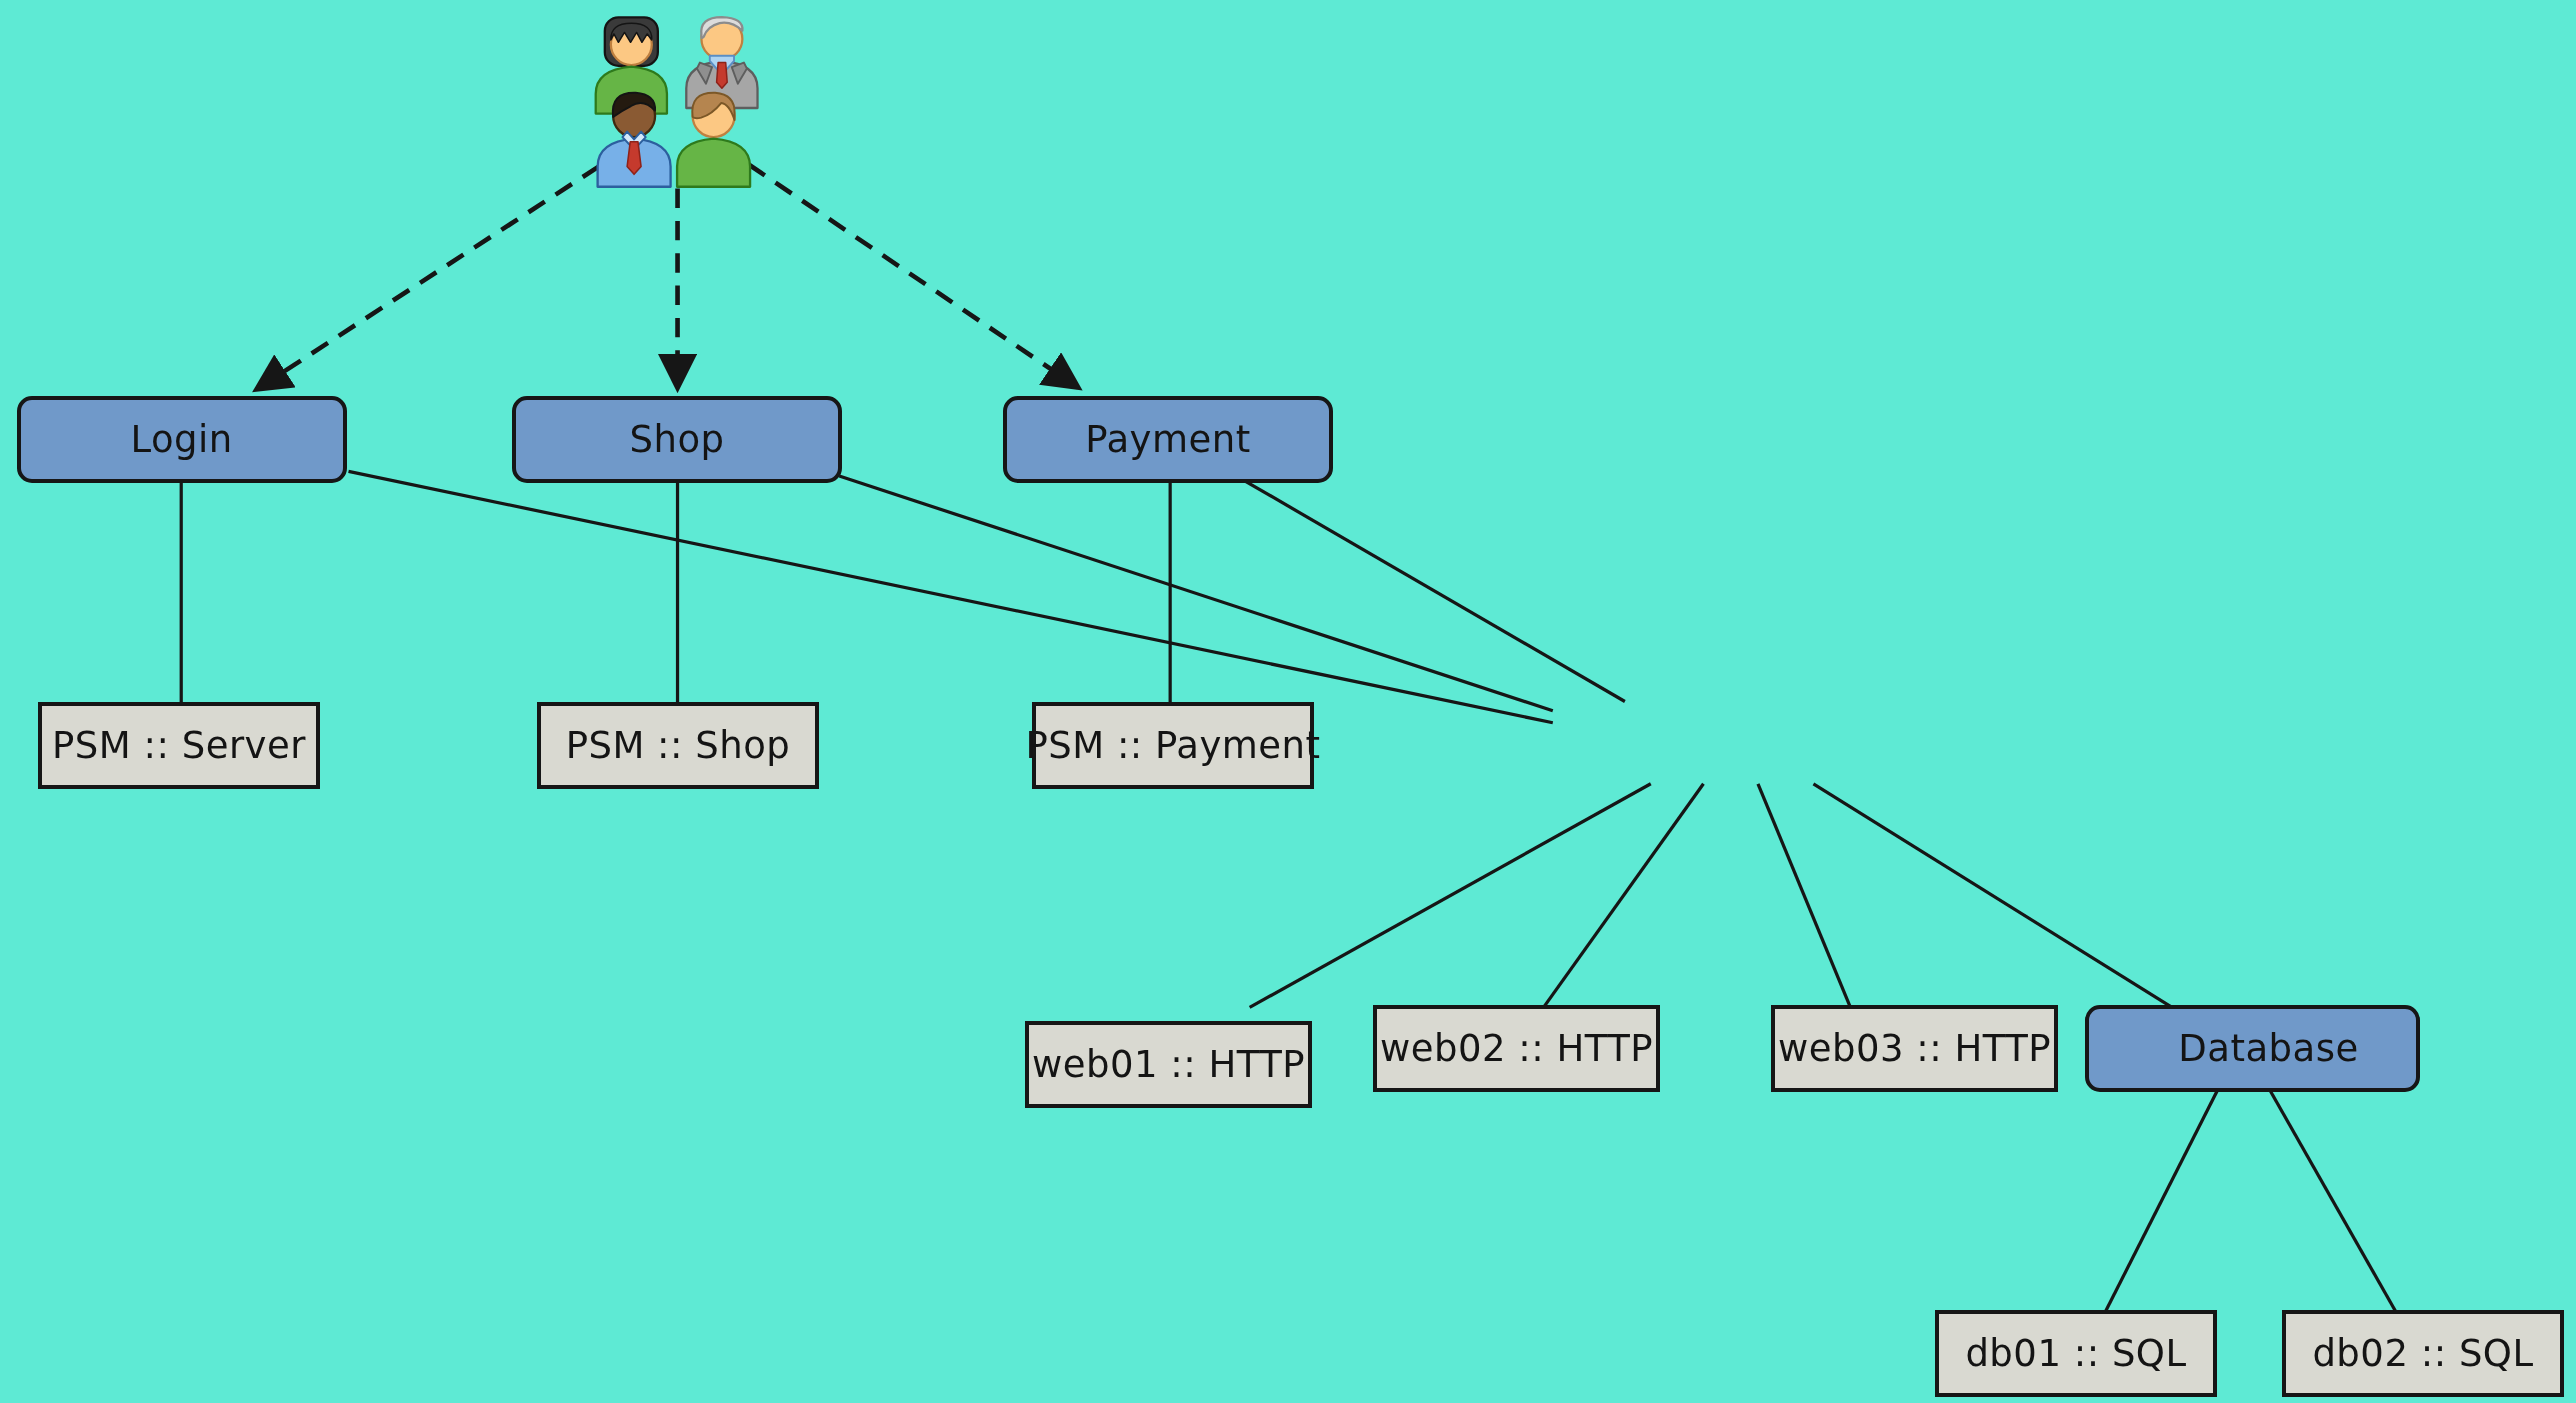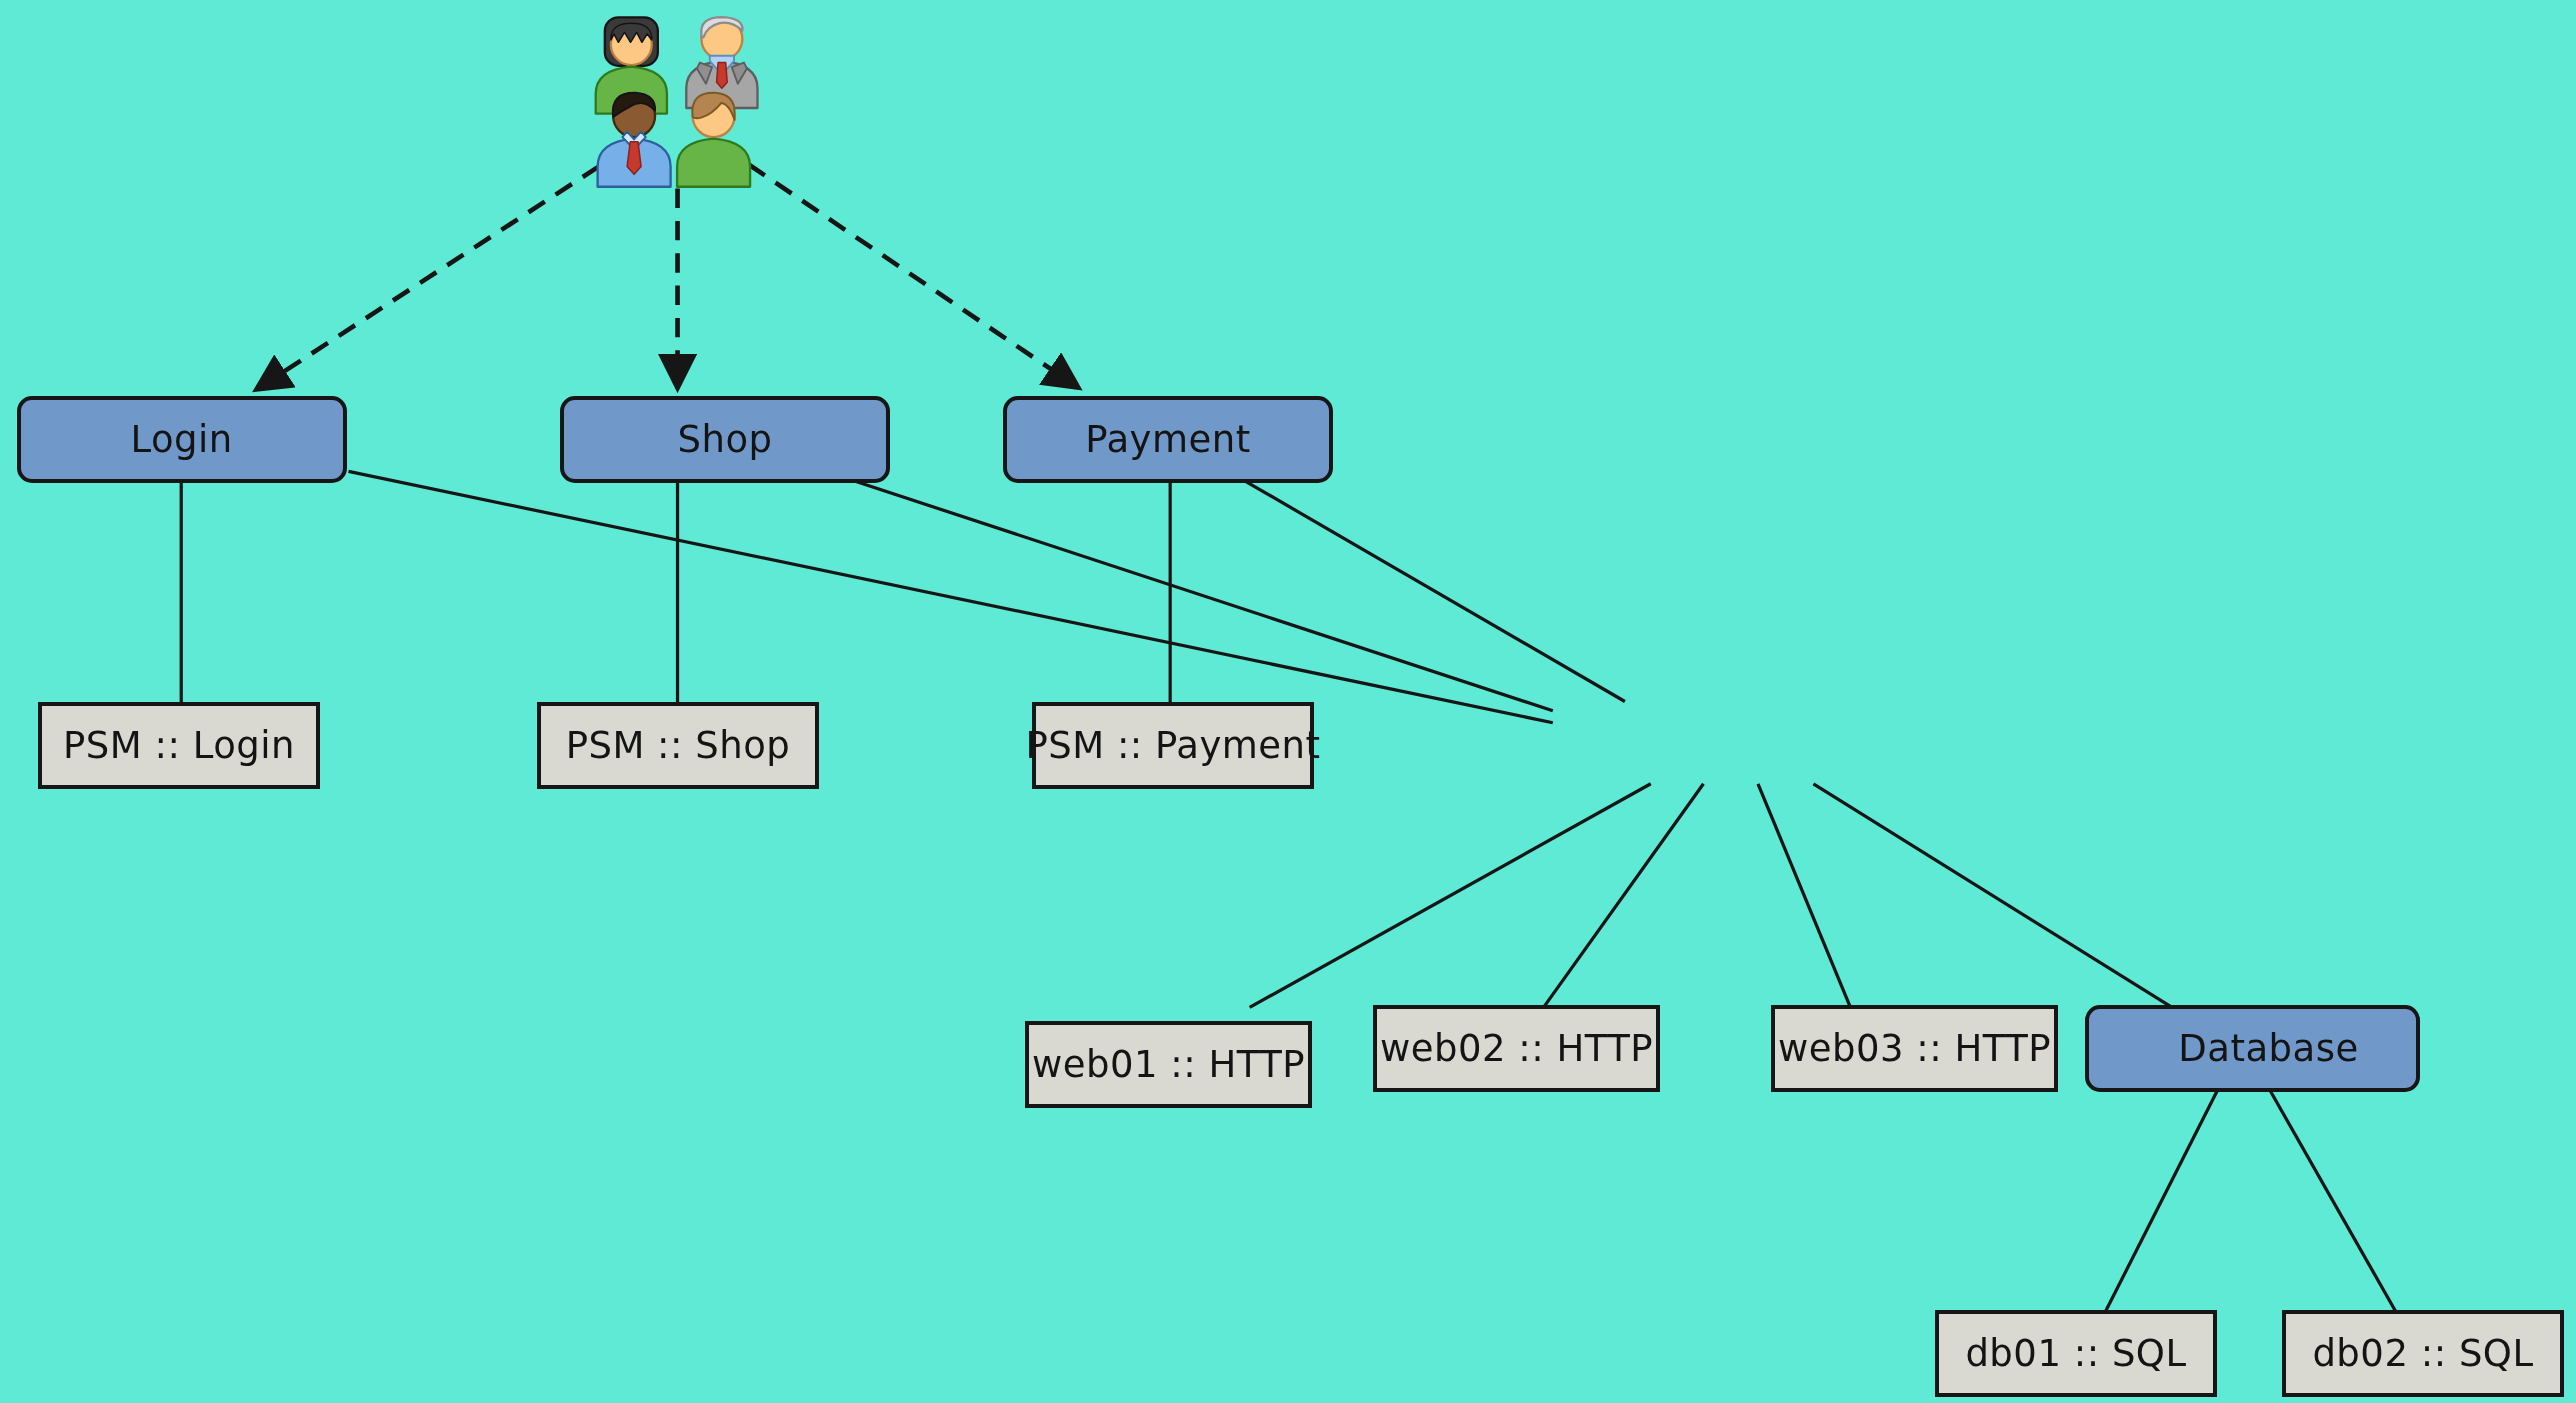--- a/index.html
+++ b/index.html
@@ -102,32 +102,32 @@
         <circle cx="0" cy="-29" r="27" fill="#fcc883" stroke="#bf8040" stroke-width="3"></circle>
         <path d="M -27 -28 Q -31 -60 2 -59 Q 28 -57 27 -32 L 27 -24 Q 20 -45 10 -46 Q -2 -31 -16 -27 Q -24 -25 -27 -28 Z" fill="#b5854f" stroke="#7c5827" stroke-width="2.5"></path>
         <path d="M -47 62 L -47 36 Q -47 4 0 0 Q 47 4 47 36 L 47 62 Z" fill="#66b546" stroke="#2e7a1c" stroke-width="3"></path>
       </g>
     </g>
   </svg>
 
   <div class="node node-blue" style="left:16.6px;   top:396px; width:330px; height:87px;">
     <span>Login</span>
   </div>
-  <div class="node node-blue" style="left:512px;  top:396px; width:330px; height:87px;margin-left:48px;">
+  <div class="node node-blue" style="left:512px;  top:396px; width:330px; height:87px;">
     <span>Shop</span>
   </div>
   <div class="node node-blue" style="left:1003px; top:396px; width:330px; height:87px;">
     <span>Payment</span>
   </div>
   <div class="node node-blue" style="left:2085px; top:1005px; width:335px; height:87px;padding-left:32px;">
     <span>Database</span>
   </div>
 
   <div class="node node-gray" style="left:38px;   top:702px; width:282px; height:87px;">
-    <span>PSM :: Login</span>
+    <span>PSM :: Server</span>
   </div>
   <div class="node node-gray" style="left:537px;  top:702px; width:282px; height:87px;">
     <span>PSM :: Shop</span>
   </div>
   <div class="node node-gray" style="left:1032px; top:702px; width:282px; height:87px;">
     <span>PSM :: Payment</span>
   </div>
   <div class="node node-gray" style="left:1025px; top:1005px; width:287px; height:87px;margin-top:16px;">
     <span>web01 :: HTTP</span>
   </div>

